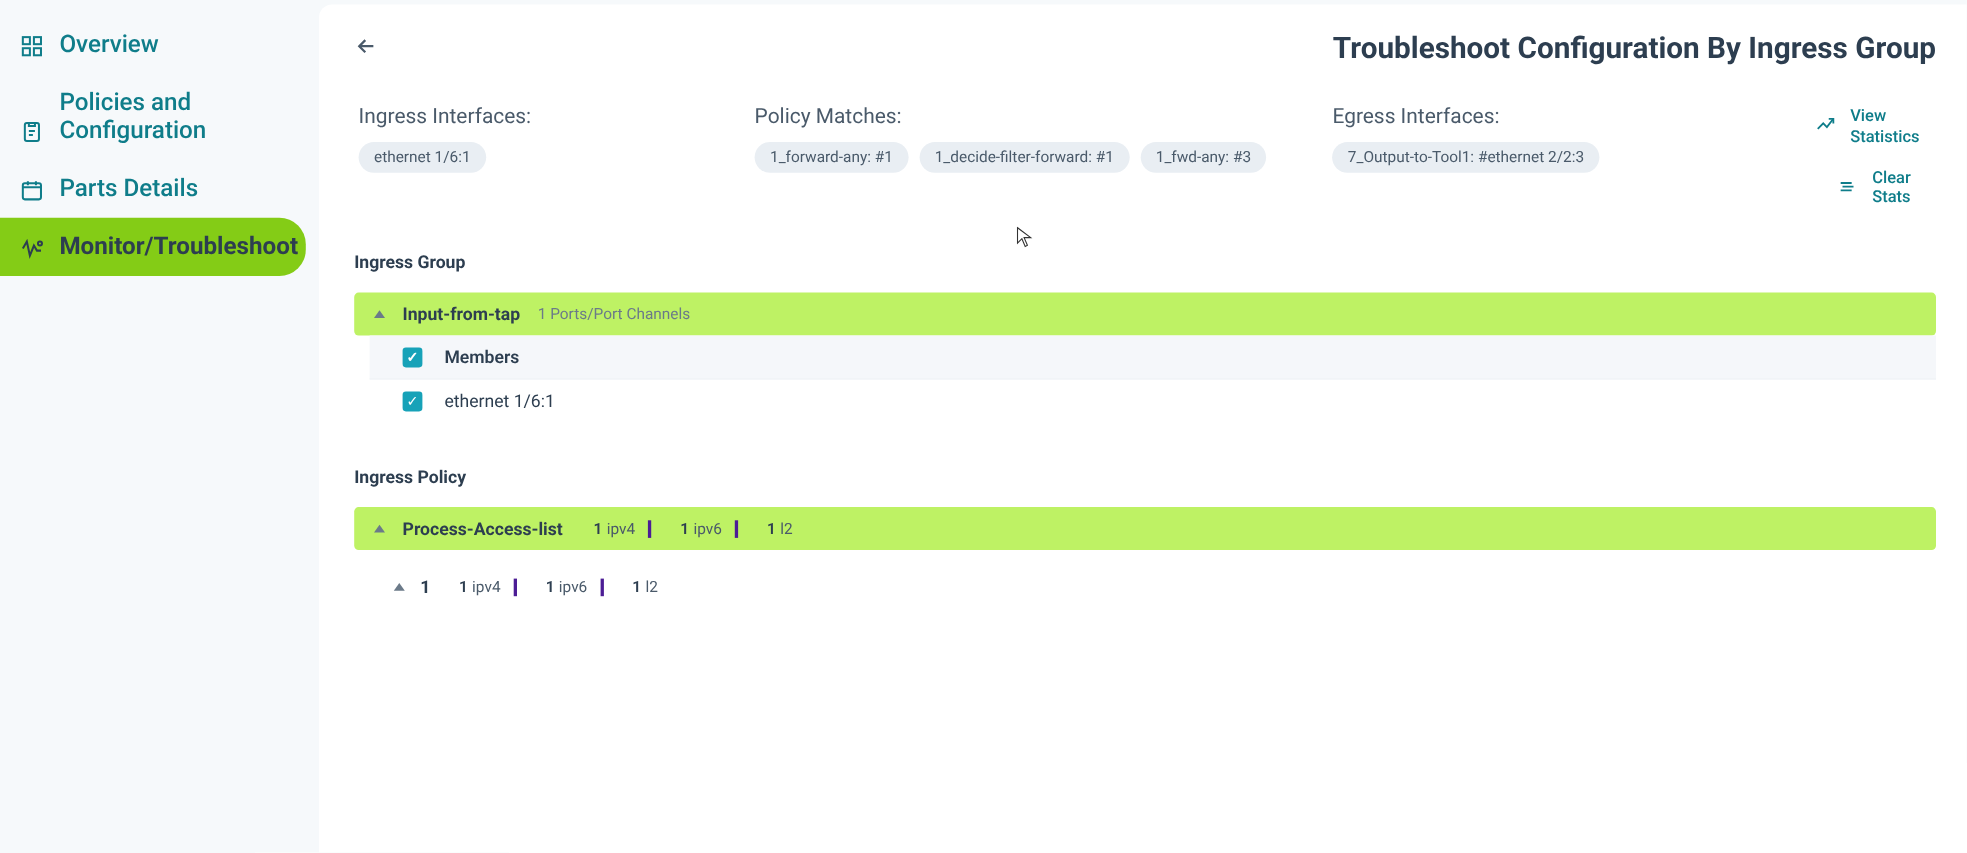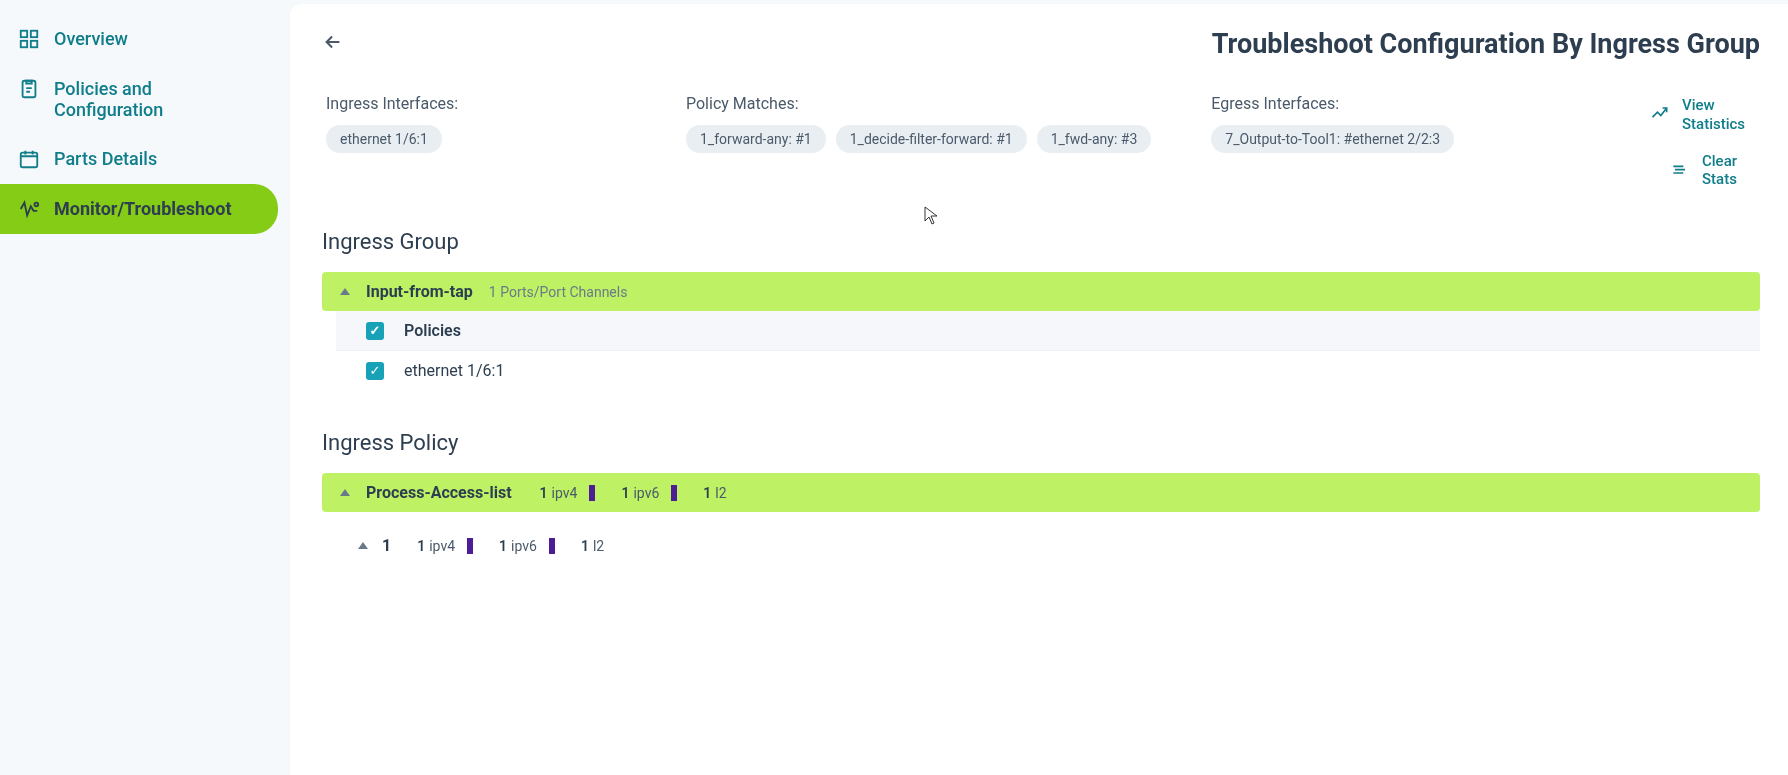--- a/index.html
+++ b/index.html
@@ -13,25 +13,25 @@
     position: relative;
   }
   .layout { display: flex; height: 100%; }
   .sidebar {
     width: 290px;
     background: #f6f9fb;
     padding-top: 14px;
   }
   .side-item {
     display: flex;
-    align-items: flex-start;
+    align-items: flex-end;
     gap: 14px;
     padding: 14px 18px;
     color: #0f7d8a;
-    font-size: 18px;
+    font-size: 22px;
     font-weight: 500;
     cursor: pointer;
     border-radius: 0 24px 24px 0;
     margin-right: 12px;
   }
   .side-item.active {
     background: #84cc16;
     color: #2d3e50;
     font-weight: 700;
   }
@@ -43,50 +43,50 @@
     margin-top: 4px;
     padding: 24px 28px 0 32px;
     overflow: auto;
   }
   .page-head { display: flex; align-items: center; gap: 18px; margin-bottom: 34px; justify-content: space-between; }
   .back-arrow { cursor: pointer; color: #4a5a6a; }
   .page-title { font-size: 27px; font-weight: 700; color: #2d3e50; }
   .filters-row { display: flex; gap: 60px; margin-bottom: 40px; padding-left: 4px; }
   .filter-col { min-width: 300px; }
   .filter-col.wide { min-width: 340px; }
-  .filter-label { font-size: 16px; color: #4a5a6a; margin-bottom: 12px; display: block; }
+  .filter-label { font-size: 19px; color: #4a5a6a; margin-bottom: 12px; display: block; }
   .chips { display: flex; flex-wrap: wrap; gap: 10px; }
   .chip {
     background: #e9eef3;
     color: #4a5a6a;
     font-size: 14px;
     padding: 6px 14px;
     border-radius: 14px;
     white-space: nowrap;
   }
   .side-actions { margin-left: auto; display:flex; flex-direction:column; gap:18px; padding-top:2px; padding-right:8px;align-items:flex-end;}
   .side-action-link { display:flex; align-items:center; gap:12px; color:#0f7d8a; cursor:pointer; font-size:15px; font-weight:500;}
   .side-action-link .txt { line-height:1.25; }
-  .section-title { font-size:22px; font-weight:400; color:#2d3e50; margin: 40px 0 18px 0;}
+  .section-title { font-size:16px; font-weight:700; color:#2d3e50; margin: 40px 0 18px 0;}
   .panel-header {
     background:#bef264; border-radius:4px; padding:10px 18px; display:flex; align-items:center; gap:16px;
     font-size:16px; color:#4a5a6a;
   }
   .caret-up { width:0;height:0;border-left:5px solid transparent;border-right:5px solid transparent;border-bottom:7px solid #6b7a89; cursor:pointer;}
   .panel-name { font-weight:700; color:#2d3e50; }
   .panel-sub { font-size:14px; color:#6b7a89; }
   .row {
     display:flex; align-items:center; gap:20px; padding:10px 18px 10px 30px; border-bottom:1px solid #eef2f5;
   }
   .row.head { background:#f5f7fa; font-weight:600; }
   .row:last-child { border-bottom:none; }
   .chk { width:18px;height:18px;border-radius:3px;background:#17a2b8;display:flex;align-items:center;justify-content:center;color:#fff;font-size:13px;cursor:pointer;}
   .row-label { color:#2d3e50; font-size:16px; }
   .tag-list { display:flex; gap:14px; align-items:center; font-size:14px; color:#4a5a6a;}
-  .tag-item { padding:0 12px; border-right:6px solid #4c1d95; }
+  .tag-item { padding:0 12px; border-right:3px solid #4c1d95; }
   .tag-item:last-child { border-right:none; }
   .tag-num { color:#2d3e50; font-weight:600; display:inline-block; margin-right:4px;}
   .sub-panel { padding-left:18px; margin-top:10px;}
   .cursor-arrow { position:absolute; left:924px; top:206px; pointer-events:none; }
 </style>
 </head>
 <body>
 
 <div class="layout">
   <nav class="sidebar">
@@ -186,21 +186,21 @@
 
     <h2 class="section-title">Ingress Group</h2>
     <div class="panel-header">
       <span class="caret-up"></span>
       <span class="panel-name">Input-from-tap</span>
       <span class="panel-sub">1 Ports/Port Channels</span>
     </div>
     <div style="padding-left:14px;">
       <div class="row head">
         <span class="chk">✓</span>
-        <span class="row-label">Policies</span>
+        <span class="row-label">Members</span>
       </div>
       <div class="row">
         <span class="chk">✓</span>
         <span class="row-label">ethernet 1/6:1</span>
       </div>
     </div>
 
     <h2 class="section-title">Ingress Policy</h2>
     <div class="panel-header">
       <span class="caret-up"></span>

